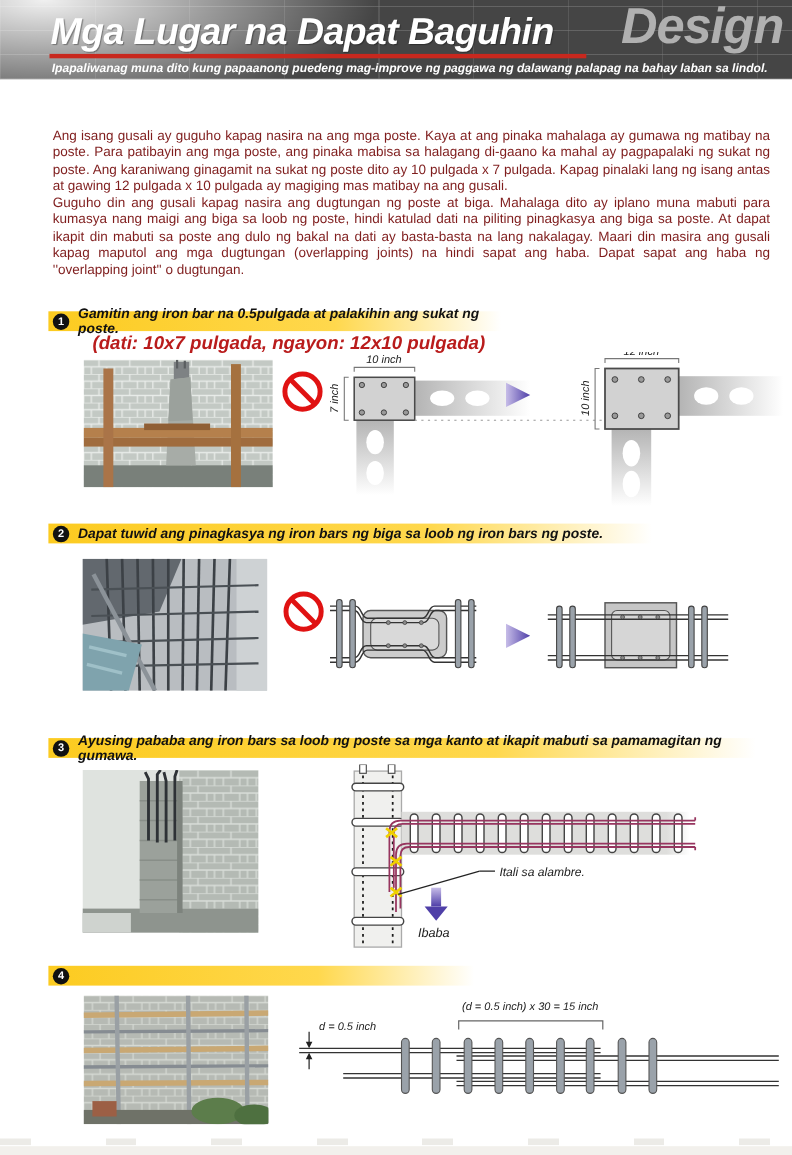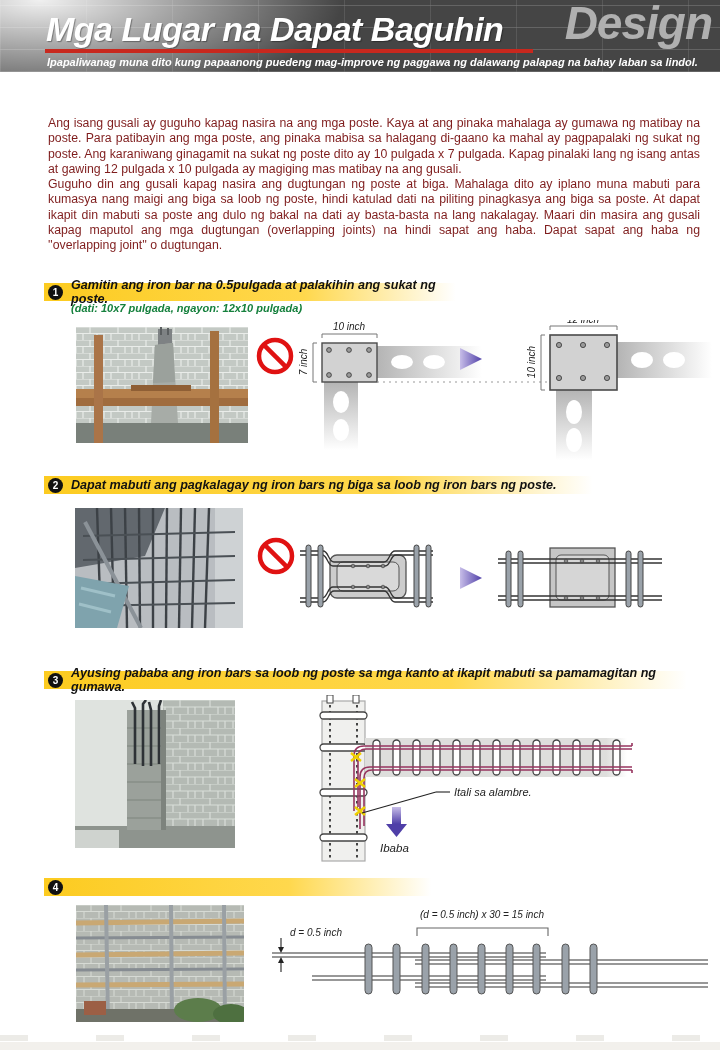--- a/index.html
+++ b/index.html
@@ -30,21 +30,21 @@
   
   .shead{position:absolute;left:44px;height:18px;display:flex;align-items:center;
     font-size:12.6px;font-weight:bold;font-style:italic;color:#111;}
   .shead .badge{flex:0 0 auto;width:15px;height:15px;border-radius:50%;background:#111;color:#fff;
     font-size:10px;font-weight:bold;font-style:normal;display:flex;align-items:center;justify-content:center;
     margin:0 8px 0 4px;}
   .s1h{top:283px;width:420px;background:linear-gradient(90deg,#fccb20,#ffd84d 62%,rgba(255,216,80,0) 98%);}
   .s2h{top:476px;width:560px;background:linear-gradient(90deg,#fccb20,#ffd84d 62%,rgba(255,216,80,0) 98%);}
   .s3h{top:671px;width:656px;background:linear-gradient(90deg,#fccb20,#ffd84d 62%,rgba(255,216,80,0) 98%);}
   .s4h{top:878px;width:395px;background:linear-gradient(90deg,#fccb20,#ffd84d 62%,rgba(255,216,80,0) 98%);}
-  .ssub{position:absolute;left:71px;top:302px;font-size:11px;font-weight:bold;font-style:italic;color:#15803d;}
+  .ssub{position:absolute;left:84px;top:302px;font-size:17px;font-weight:bold;font-style:italic;color:#b91c1c;}
 
   
   .ph{position:absolute;display:block;}
   .p1{left:76px;top:327px;}
   .p2{left:75px;top:508px;}
   .p3{left:75px;top:700px;}
   .p4{left:76px;top:905px;}
   .dg{position:absolute;display:block;}
   .d1{left:250px;top:320px;}
   .d2{left:250px;top:515px;}
@@ -166,21 +166,21 @@
       </g>
       <path d="M300 10v-4h67v4" fill="none" stroke="#777" stroke-width="1"></path>
       <text x="333" y="3" text-anchor="middle" font-size="10" font-style="italic" fill="#222">12 inch</text>
       <path d="M295 15h-4v55h4" fill="none" stroke="#777" stroke-width="1"></path>
       <text x="285" y="42" text-anchor="middle" font-size="10" font-style="italic" fill="#222" transform="rotate(-90 285 42)">10 inch</text>
     </g>
   </svg>
 
   <div class="shead s2h">
     <span class="badge">2</span>
-    <span>Dapat mabuti ang pagkalagay ng iron bars ng biga sa loob ng iron bars ng poste.</span>
+    <span>Dapat tuwid ang pinagkasya ng iron bars ng biga sa loob ng iron bars ng poste.</span>
   </div>
 
   <svg class="ph p2" width="168" height="120" viewBox="0 0 168 120">
     <rect width="168" height="120" fill="#b9bdc1"></rect>
     <polygon points="0,0 90,0 70,48 0,60" fill="#62686e"></polygon>
     <rect x="140" y="0" width="28" height="120" fill="#ced2d4"></rect>
     <g stroke="#3c4146" stroke-width="2.4">
       <line x1="22" y1="0" x2="26" y2="120"></line>
         <line x1="36" y1="0" x2="39" y2="120"></line>
       <line x1="50" y1="0" x2="52" y2="120"></line>

